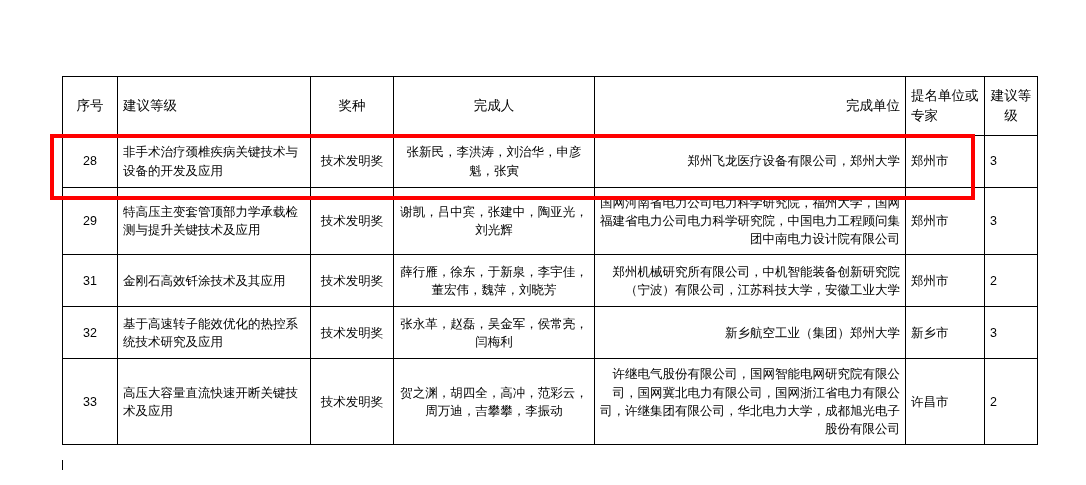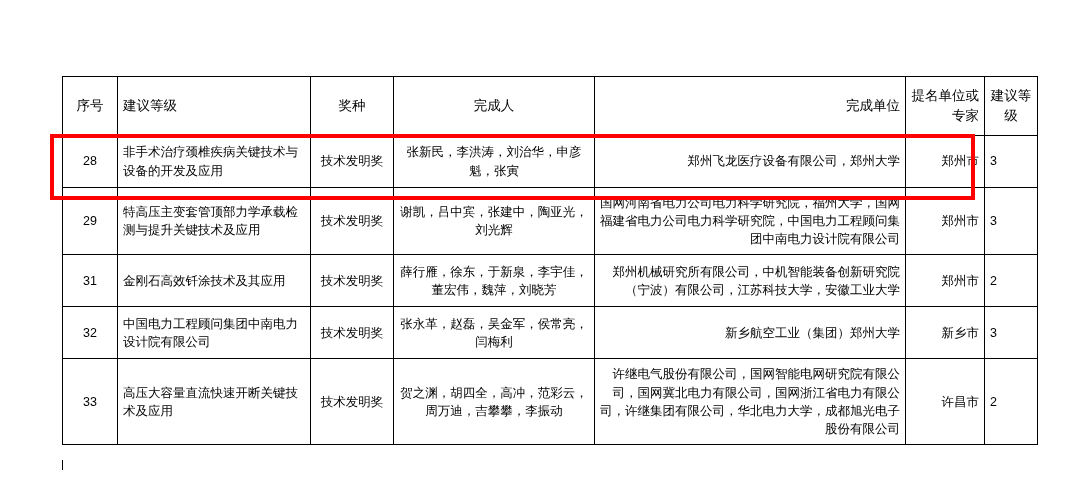--- a/index.html
+++ b/index.html
@@ -47,21 +47,21 @@
     font-weight: bold;
     font-size: 13.5px;
     height: 46px;
     padding: 4px 3px;
   }
   .col-seq   { width: 44px;  text-align: center; margin-left: 13px; }
   .col-name  { width: 182px; text-align: left; }
   .col-award { width: 72px;  text-align: center; }
   .col-person{ width: 190px; text-align: center; }
   .col-unit  { width: 300px; text-align: right; }
-  .col-nom   { width: 68px;  text-align: right; }
+  .col-nom   { width: 68px;  text-align: left; }
   .col-level { width: 42px;  }
 
   tbody td { font-size: 12.5px; }
   tbody tr { height: 52px; }
 
   .highlight-box {
     position: absolute;
     left: 50px;
     top: 134px;
     width: 925px;
@@ -129,21 +129,21 @@
           <td class="col-seq">31</td>
           <td class="col-name">金刚石高效钎涂技术及其应用</td>
           <td class="col-award">技术发明奖</td>
           <td class="col-person">薛行雁，徐东，于新泉，李宇佳，董宏伟，魏萍，刘晓芳</td>
           <td class="col-unit">郑州机械研究所有限公司，中机智能装备创新研究院（宁波）有限公司，江苏科技大学，安徽工业大学</td>
           <td class="col-nom">郑州市</td>
           <td class="col-level">2</td>
         </tr>
         <tr>
           <td class="col-seq">32</td>
-          <td class="col-name">中国电力工程顾问集团中南电力设计院有限公司</td>
+          <td class="col-name">基于高速转子能效优化的热控系统技术研究及应用</td>
           <td class="col-award">技术发明奖</td>
           <td class="col-person">张永革，赵磊，吴金军，侯常亮，闫梅利</td>
           <td class="col-unit">新乡航空工业（集团）郑州大学</td>
           <td class="col-nom">新乡市</td>
           <td class="col-level">3</td>
         </tr>
         <tr>
           <td class="col-seq">33</td>
           <td class="col-name">高压大容量直流快速开断关键技术及应用</td>
           <td class="col-award">技术发明奖</td>

